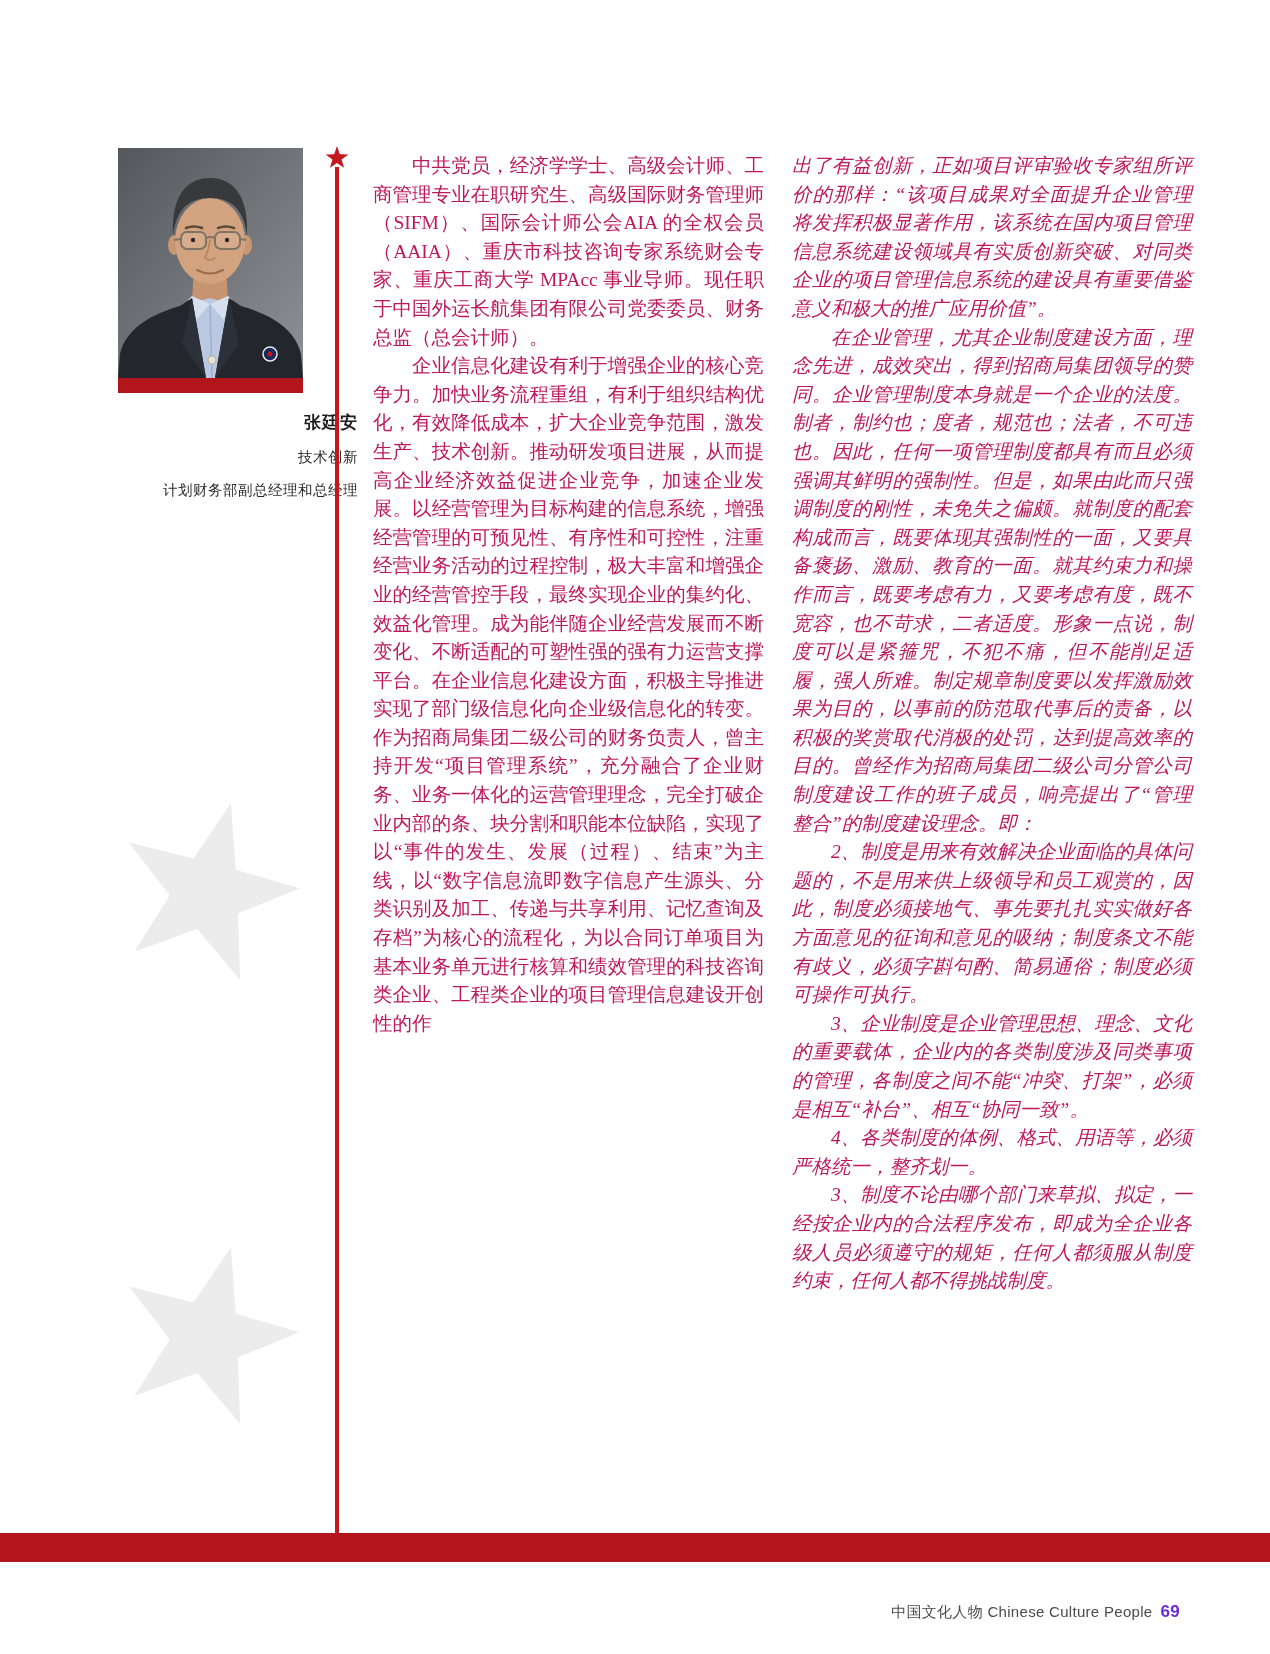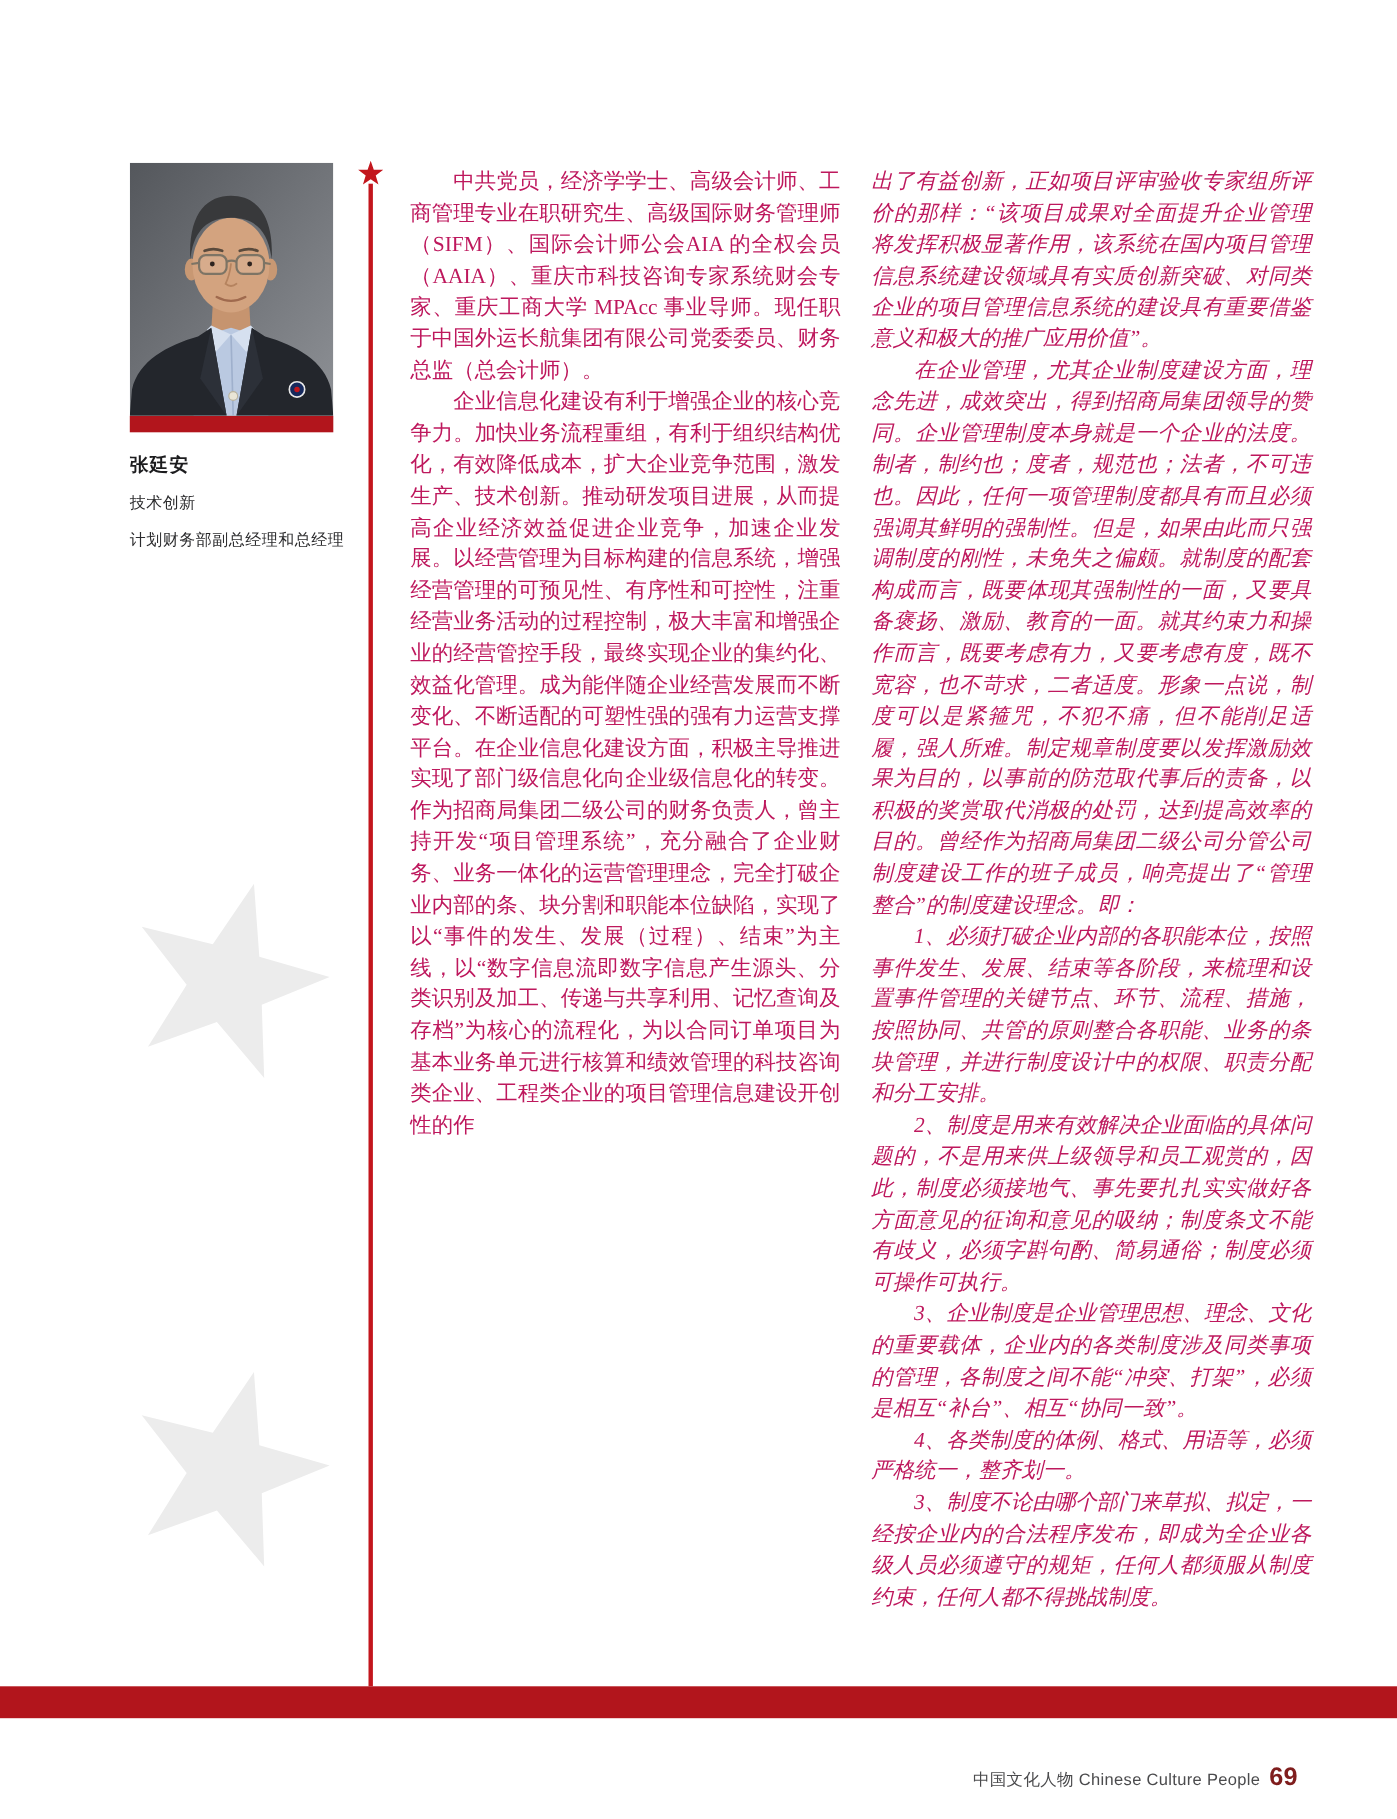--- a/index.html
+++ b/index.html
@@ -18,21 +18,21 @@
   .wm-star.s1 { left: 116px; top: 792px; transform: rotate(15deg); }
   .wm-star.s2 { left: 116px; top: 1236px; transform: rotate(15deg); }
 
   
   .photo { position: absolute; left: 118px; top: 148px; width: 185px; }
   .photo svg { display: block; }
   .photo-bar { width: 185px; height: 15px; background: #b2151c; }
 
   
   .caption { position: absolute; left: 118px; top: 411px; width: 240px;
-             font-family: "Liberation Sans", "DejaVu Sans", sans-serif; }
+             font-family: "Liberation Sans", "DejaVu Sans", sans-serif; text-align: right; }
   .profile-name { font-size: 17px; font-weight: bold; color: #1c1c1e; letter-spacing: 1px; }
   .profile-title { font-size: 14.5px; color: #2b2b2d; margin-top: 14px; letter-spacing: 0.5px; }
 
   
   .top-star { position: absolute; left: 325px; top: 145px; }
   .divider { position: absolute; left: 335px; top: 167px; width: 4px; height: 1366px; background: #c3161d; }
 
   
   .col { position: absolute; top: 152px; color: #be185d; }
   .col1 { left: 373px; width: 391px; }
@@ -45,21 +45,21 @@
     text-justify: inter-ideograph;
     text-indent: 2em;
   }
   .col p.no-indent { text-indent: 0; }
 
   
   .bottom-band { position: absolute; left: 0; top: 1533px; width: 1270px; height: 29px; background: #b2151c; }
   .footer { position: absolute; right: 90px; top: 1602px;
             font-family: "Liberation Sans", "DejaVu Sans", sans-serif;
             font-size: 15px; color: #4b4b4d; letter-spacing: 0.3px; }
-  .footer .pn { font-weight: bold; font-size: 23px; color: #7f1d1d; margin-left: 8px; }
+  .footer .pn { font-weight: bold; font-size: 17px; color: #6d28d9; margin-left: 8px; }
 </style>
 </head>
 <body>
 
 <div class="page">
 
   <div class="wm-star s1">
     <svg width="186" height="186" viewBox="-1 -2 22 22" xmlns="http://www.w3.org/2000/svg">
       <polygon fill="#ececec" points="10,-1 12.59,6.44 20.46,6.60 14.18,11.36 16.47,18.90 10,14.4 3.53,18.90 5.82,11.36 -0.46,6.60 7.41,6.44"></polygon>
     </svg>
@@ -138,21 +138,20 @@
   <div class="divider"></div>
 
   <div class="col col1">
     <p>中共党员，经济学学士、高级会计师、工商管理专业在职研究生、高级国际财务管理师（SIFM）、国际会计师公会AIA 的全权会员（AAIA）、重庆市科技咨询专家系统财会专家、重庆工商大学 MPAcc 事业导师。现任职于中国外运长航集团有限公司党委委员、财务总监（总会计师）。</p>
     <p>企业信息化建设有利于增强企业的核心竞争力。加快业务流程重组，有利于组织结构优化，有效降低成本，扩大企业竞争范围，激发生产、技术创新。推动研发项目进展，从而提高企业经济效益促进企业竞争，加速企业发展。以经营管理为目标构建的信息系统，增强经营管理的可预见性、有序性和可控性，注重经营业务活动的过程控制，极大丰富和增强企业的经营管控手段，最终实现企业的集约化、效益化管理。成为能伴随企业经营发展而不断变化、不断适配的可塑性强的强有力运营支撑平台。在企业信息化建设方面，积极主导推进实现了部门级信息化向企业级信息化的转变。作为招商局集团二级公司的财务负责人，曾主持开发“项目管理系统”，充分融合了企业财务、业务一体化的运营管理理念，完全打破企业内部的条、块分割和职能本位缺陷，实现了以“事件的发生、发展（过程）、结束”为主线，以“数字信息流即数字信息产生源头、分类识别及加工、传递与共享利用、记忆查询及存档”为核心的流程化，为以合同订单项目为基本业务单元进行核算和绩效管理的科技咨询类企业、工程类企业的项目管理信息建设开创性的作</p>
   </div>
 
   <div class="col col2">
     <p class="no-indent">出了有益创新，正如项目评审验收专家组所评价的那样：“该项目成果对全面提升企业管理将发挥积极显著作用，该系统在国内项目管理信息系统建设领域具有实质创新突破、对同类企业的项目管理信息系统的建设具有重要借鉴意义和极大的推广应用价值”。</p>
     <p>在企业管理，尤其企业制度建设方面，理念先进，成效突出，得到招商局集团领导的赞同。企业管理制度本身就是一个企业的法度。制者，制约也；度者，规范也；法者，不可违也。因此，任何一项管理制度都具有而且必须强调其鲜明的强制性。但是，如果由此而只强调制度的刚性，未免失之偏颇。就制度的配套构成而言，既要体现其强制性的一面，又要具备褒扬、激励、教育的一面。就其约束力和操作而言，既要考虑有力，又要考虑有度，既不宽容，也不苛求，二者适度。形象一点说，制度可以是紧箍咒，不犯不痛，但不能削足适履，强人所难。制定规章制度要以发挥激励效果为目的，以事前的防范取代事后的责备，以积极的奖赏取代消极的处罚，达到提高效率的目的。曾经作为招商局集团二级公司分管公司制度建设工作的班子成员，响亮提出了“管理整合”的制度建设理念。即：</p>
-    <p>1、必须打破企业内部的各职能本位，按照事件发生、发展、结束等各阶段，来梳理和设置事件管理的关键节点、环节、流程、措施，按照协同、共管的原则整合各职能、业务的条块管理，并进行制度设计中的权限、职责分配和分工安排。</p>
     <p>2、制度是用来有效解决企业面临的具体问题的，不是用来供上级领导和员工观赏的，因此，制度必须接地气、事先要扎扎实实做好各方面意见的征询和意见的吸纳；制度条文不能有歧义，必须字斟句酌、简易通俗；制度必须可操作可执行。</p>
     <p>3、企业制度是企业管理思想、理念、文化的重要载体，企业内的各类制度涉及同类事项的管理，各制度之间不能“冲突、打架”，必须是相互“补台”、相互“协同一致”。</p>
     <p>4、各类制度的体例、格式、用语等，必须严格统一，整齐划一。</p>
     <p>3、制度不论由哪个部门来草拟、拟定，一经按企业内的合法程序发布，即成为全企业各级人员必须遵守的规矩，任何人都须服从制度约束，任何人都不得挑战制度。</p>
   </div>
 
   <div class="bottom-band"></div>
 
   <div class="footer">
     <span>中国文化人物 Chinese Culture People</span><span class="pn">69</span>

